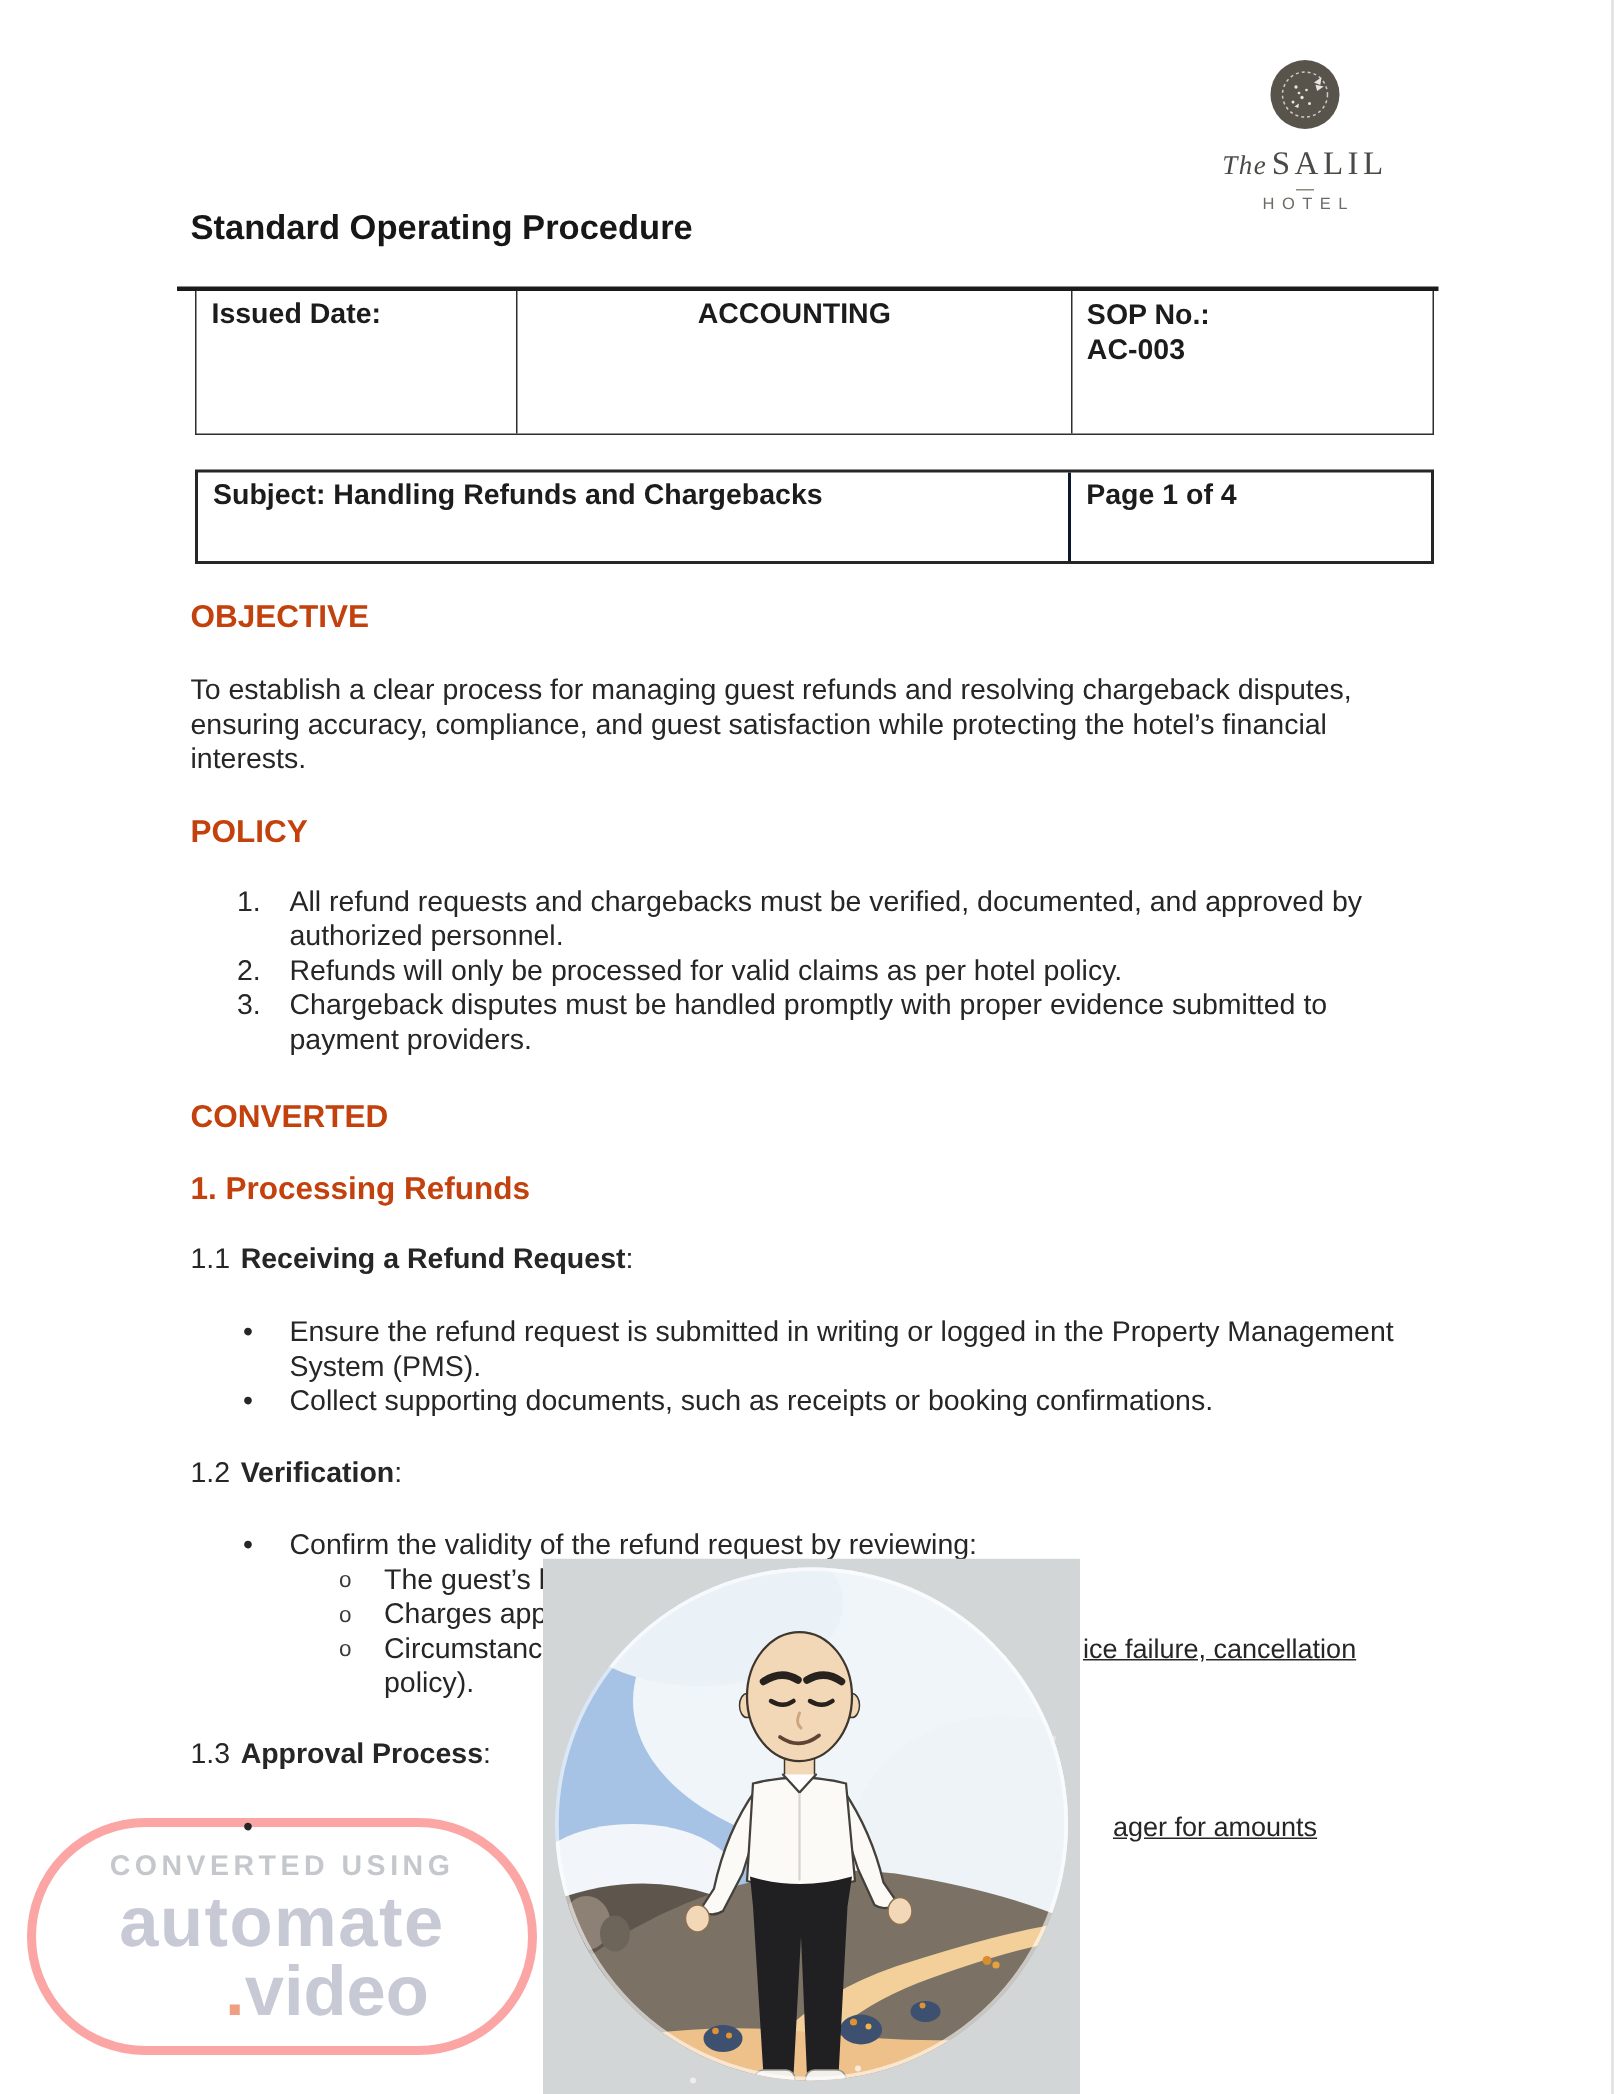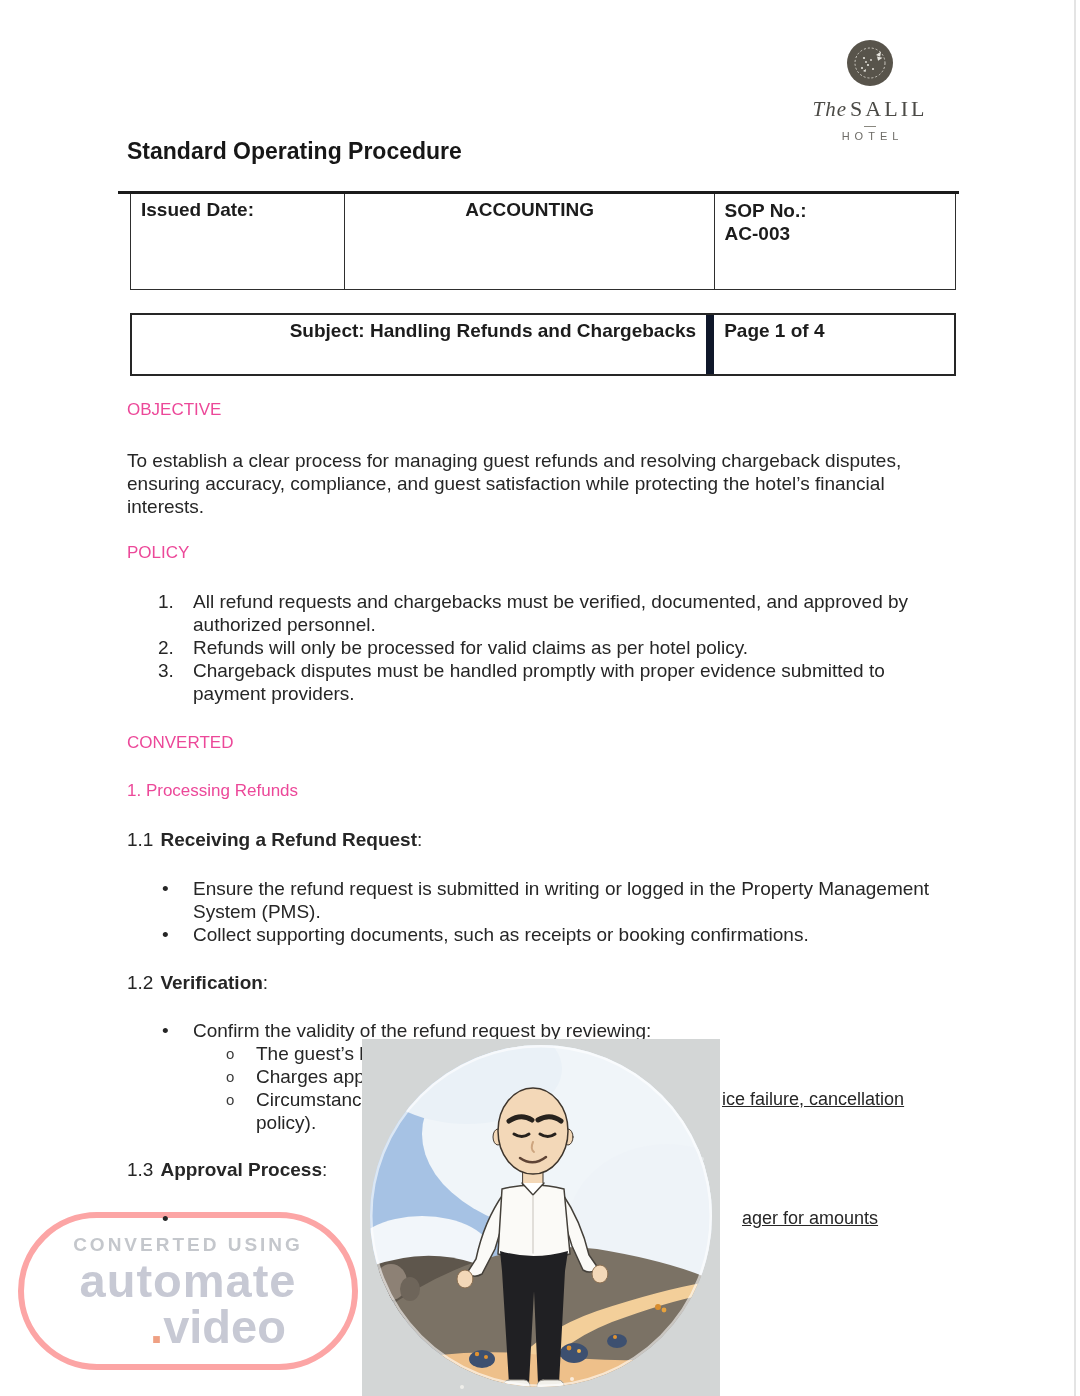--- a/index.html
+++ b/index.html
@@ -6,40 +6,40 @@
   .page{
     position:relative;width:1080px;height:1396px;background:#ffffff;
     font-family:"Liberation Sans", sans-serif;color:#262626;overflow:hidden;
   }
   .abs{position:absolute;}
   .line{height:23px;line-height:23px;white-space:nowrap;font-size:19px;}
   
   .logo{position:absolute;left:800px;top:38px;width:140px;text-align:center;z-index:2;}
   .logo .seal-wrap{height:52px;}
   .brand{margin-top:6px;font-size:22px;color:#4b4a46;letter-spacing:1px;white-space:nowrap;}
-  .brand .the{font-family:"Liberation Serif", serif;font-style:italic;margin-right:3px;font-size:21px;}
+  .brand .the{font-family:"Liberation Serif", serif;font-style:italic;margin-right:3px;font-size:18px;}
   .brand .salil{font-family:"Liberation Serif", serif;letter-spacing:3px;}
   .brand-rule{width:12px;height:1px;background:#8a8880;margin:4px auto 3px auto;}
   .hotel{font-size:11px;color:#6d6b66;letter-spacing:5px;padding-left:5px;}
   
   .title{position:absolute;left:127px;top:138px;margin:0;font-size:23px;font-weight:bold;color:#171717;z-index:2;white-space:nowrap;}
   
   .rule-thick{position:absolute;left:118px;top:191px;width:841px;height:3px;background:#1b1b1b;z-index:2;}
   .tbl{position:absolute;display:flex;z-index:2;box-sizing:border-box;background:#fff;}
   .tbl .cell{box-sizing:border-box;padding:5px 10px;font-size:19px;font-weight:bold;color:#1c1c1c;}
   .tbl1{left:130px;top:194px;width:826px;height:96px;border:1px solid #2e2e2e;border-top:none;}
   .tbl1 .c1{width:215px;border-right:1px solid #2e2e2e;}
   .tbl1 .c2{width:370px;border-right:1px solid #2e2e2e;text-align:center;}
   .tbl1 .c3{width:241px;}
   .tbl1 .c3 div{line-height:23px;}
   .tbl2{left:130px;top:313px;width:826px;height:63px;border:2px solid #262626;}
-  .tbl2 .s1{width:585px;border-right:8px solid #0f172a;text-align:right;}
+  .tbl2 .s1{width:585px;border-right:2px solid #0f172a;}
   .tbl2 .s2{width:241px;}
   
-  .h{left:127px;font-size:17px;font-weight:normal;color:#ec4899;white-space:nowrap;z-index:2;}
+  .h{left:127px;font-size:21px;font-weight:bold;color:#c2410c;white-space:nowrap;z-index:2;}
   .h-sub{left:127px;font-size:19px;color:#262626;white-space:nowrap;z-index:2;}
   .h-sub .n{margin-right:7px;}
   .txtblock{left:127px;z-index:2;}
   .li{display:flex;}
   .li .num{width:66px;padding-left:31px;box-sizing:border-box;font-size:19px;line-height:23px;}
   .li .mark{width:66px;padding-left:35px;box-sizing:border-box;font-size:19px;line-height:23px;}
   .li .submark{width:129px;padding-left:99px;box-sizing:border-box;font-size:15px;line-height:23px;color:#3a3a3a;}
   .li .txt{display:block;}
   .frag{position:absolute;font-size:18px;line-height:23px;white-space:nowrap;z-index:2;text-decoration:underline;}
   

